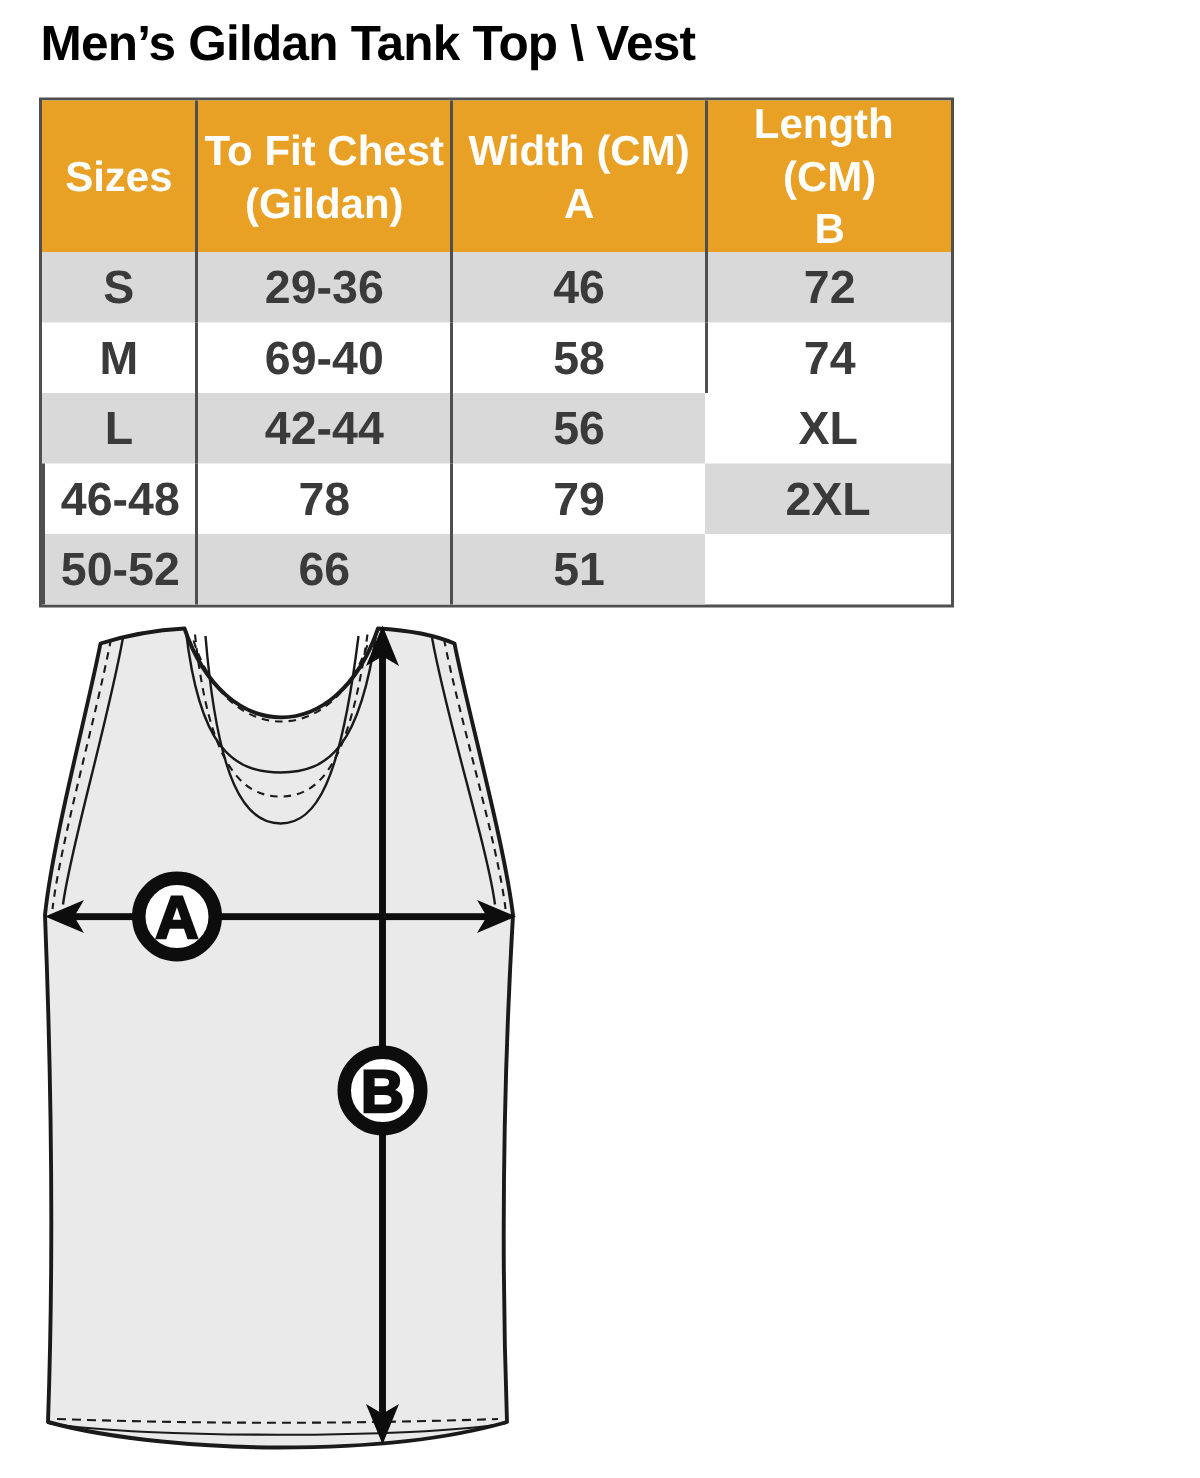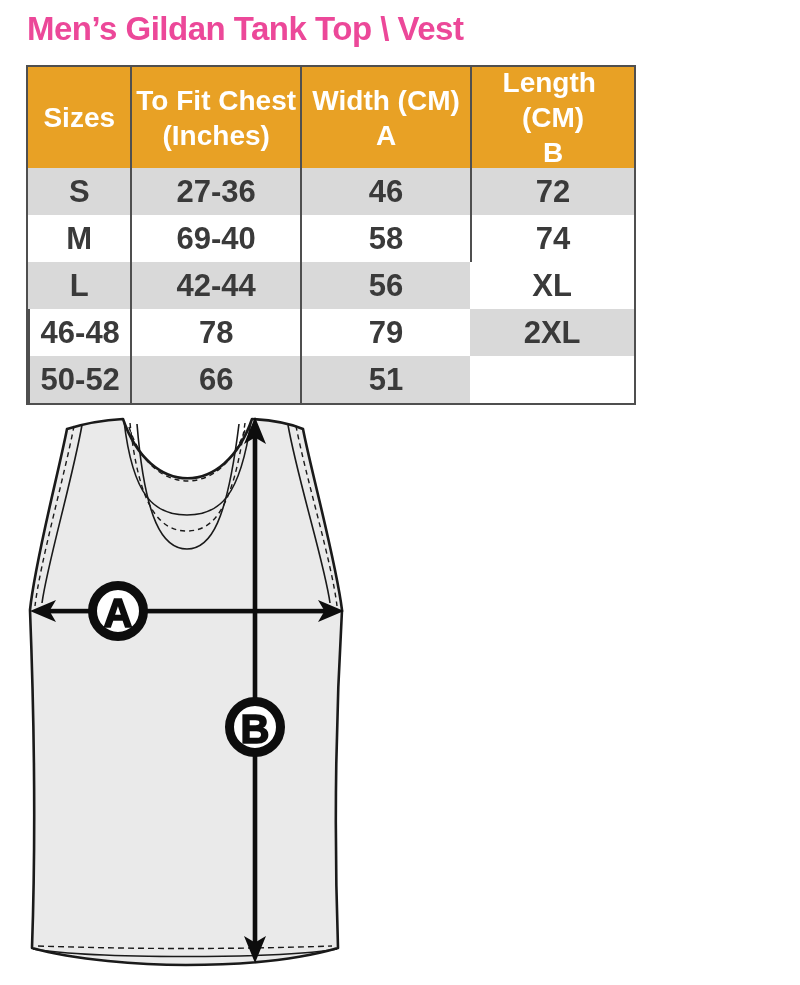--- a/index.html
+++ b/index.html
@@ -2,21 +2,21 @@
 <html><head>
 <meta charset="utf-8">
 <style>
   html,body{margin:0;padding:0;}
   body{
     width:800px;height:985px;position:relative;background:#ffffff;
     font-family:"Liberation Sans", sans-serif;overflow:hidden;
   }
   h1.page-title{
     position:absolute;left:27px;top:10px;margin:0;
-    font-size:33px;font-weight:bold;color:#ec4899;letter-spacing:-0.5px;
+    font-size:33px;font-weight:bold;color:#000000;letter-spacing:-0.5px;
     white-space:nowrap;
   }
   .size-table{
     position:absolute;left:26px;top:65px;width:610px;height:340px;
     box-sizing:border-box;border:2px solid #4f4f4f;background:#ffffff;
     display:grid;
     grid-template-columns:127fr 210fr 211fr 203fr;
     grid-template-rows:101px repeat(5,1fr);
   }
   .size-table > div{
@@ -43,27 +43,27 @@
 </head>
 <body>
 
 <main>
 
   <h1 class="page-title">Men’s Gildan Tank Top \ Vest</h1>
 
   <section class="size-table">
     <div class="th">Sizes</div>
     <div class="th sep">To Fit Chest
-(Inches)</div>
+(Gildan)</div>
     <div class="th sep">Width (CM) A</div>
     <div class="th sep">Length&nbsp; (CM)
 B</div>
 
     <div class="td alt">S</div>
-    <div class="td alt sep">27-36</div>
+    <div class="td alt sep">29-36</div>
     <div class="td alt sep">46</div>
     <div class="td alt sep">72</div>
 
     <div class="td">M</div>
     <div class="td sep">69-40</div>
     <div class="td sep">58</div>
     <div class="td sep">74</div>
 
     <div class="td alt">L</div>
     <div class="td alt sep">42-44</div>

